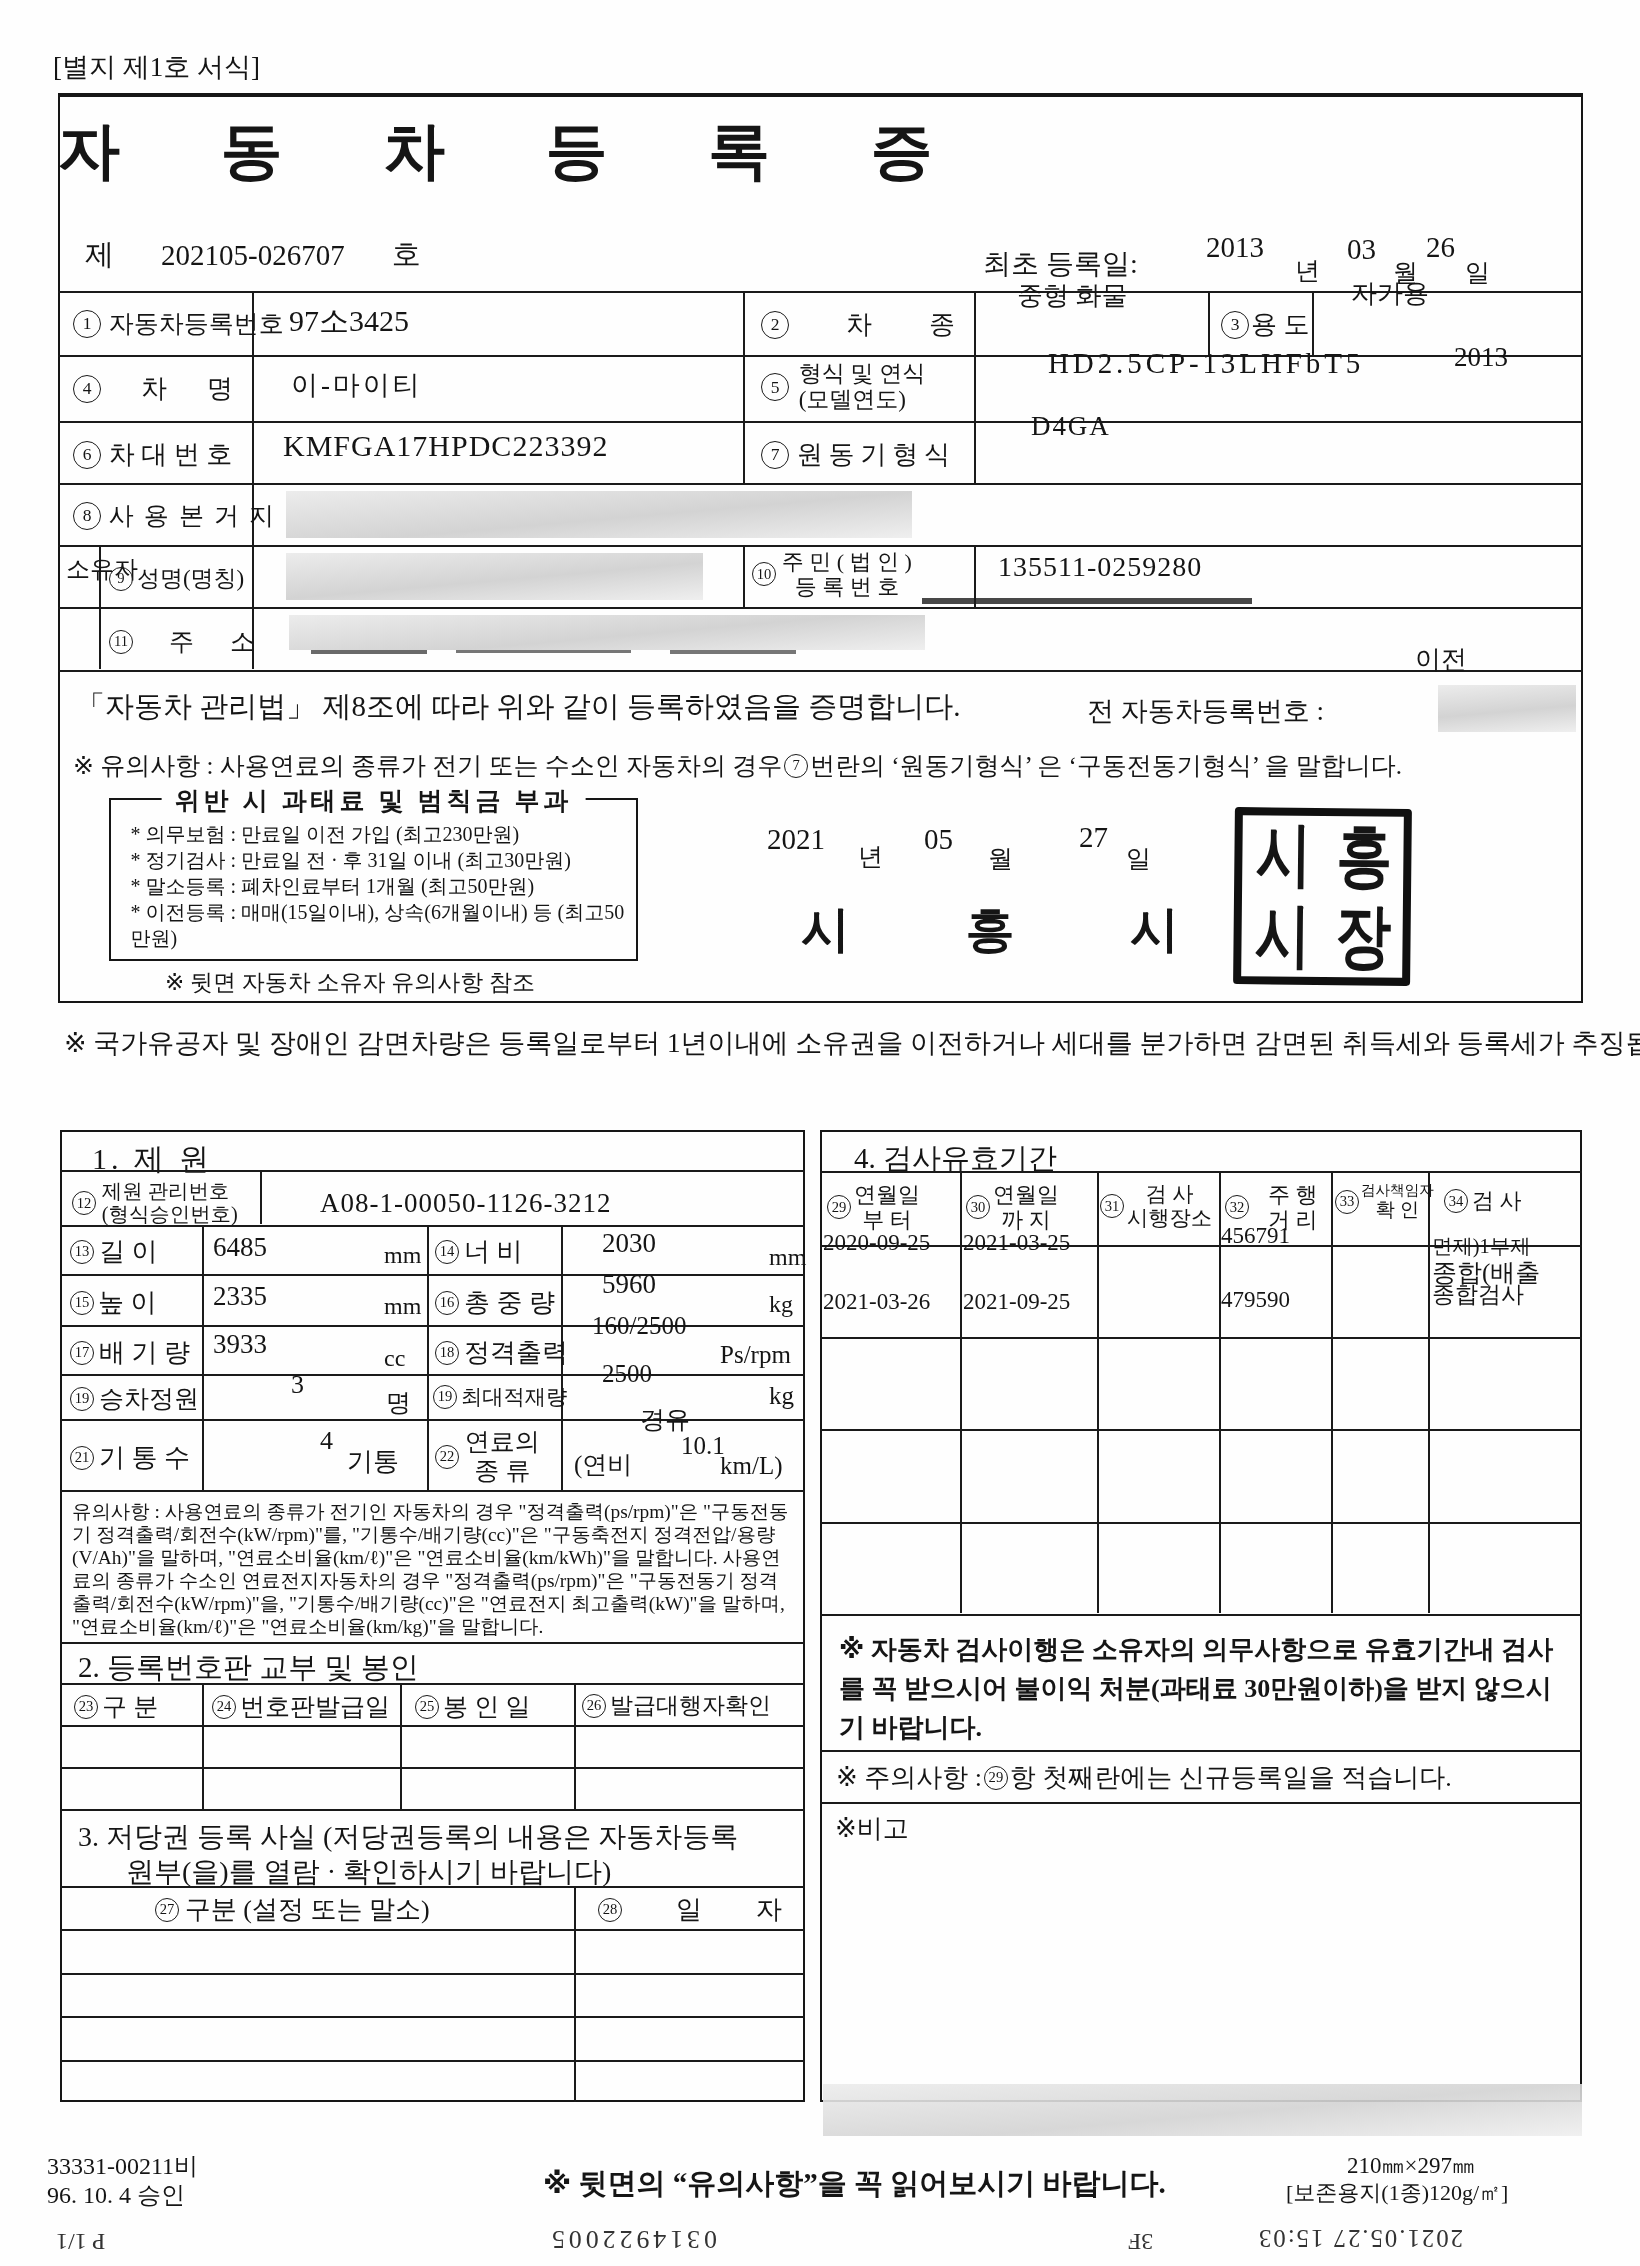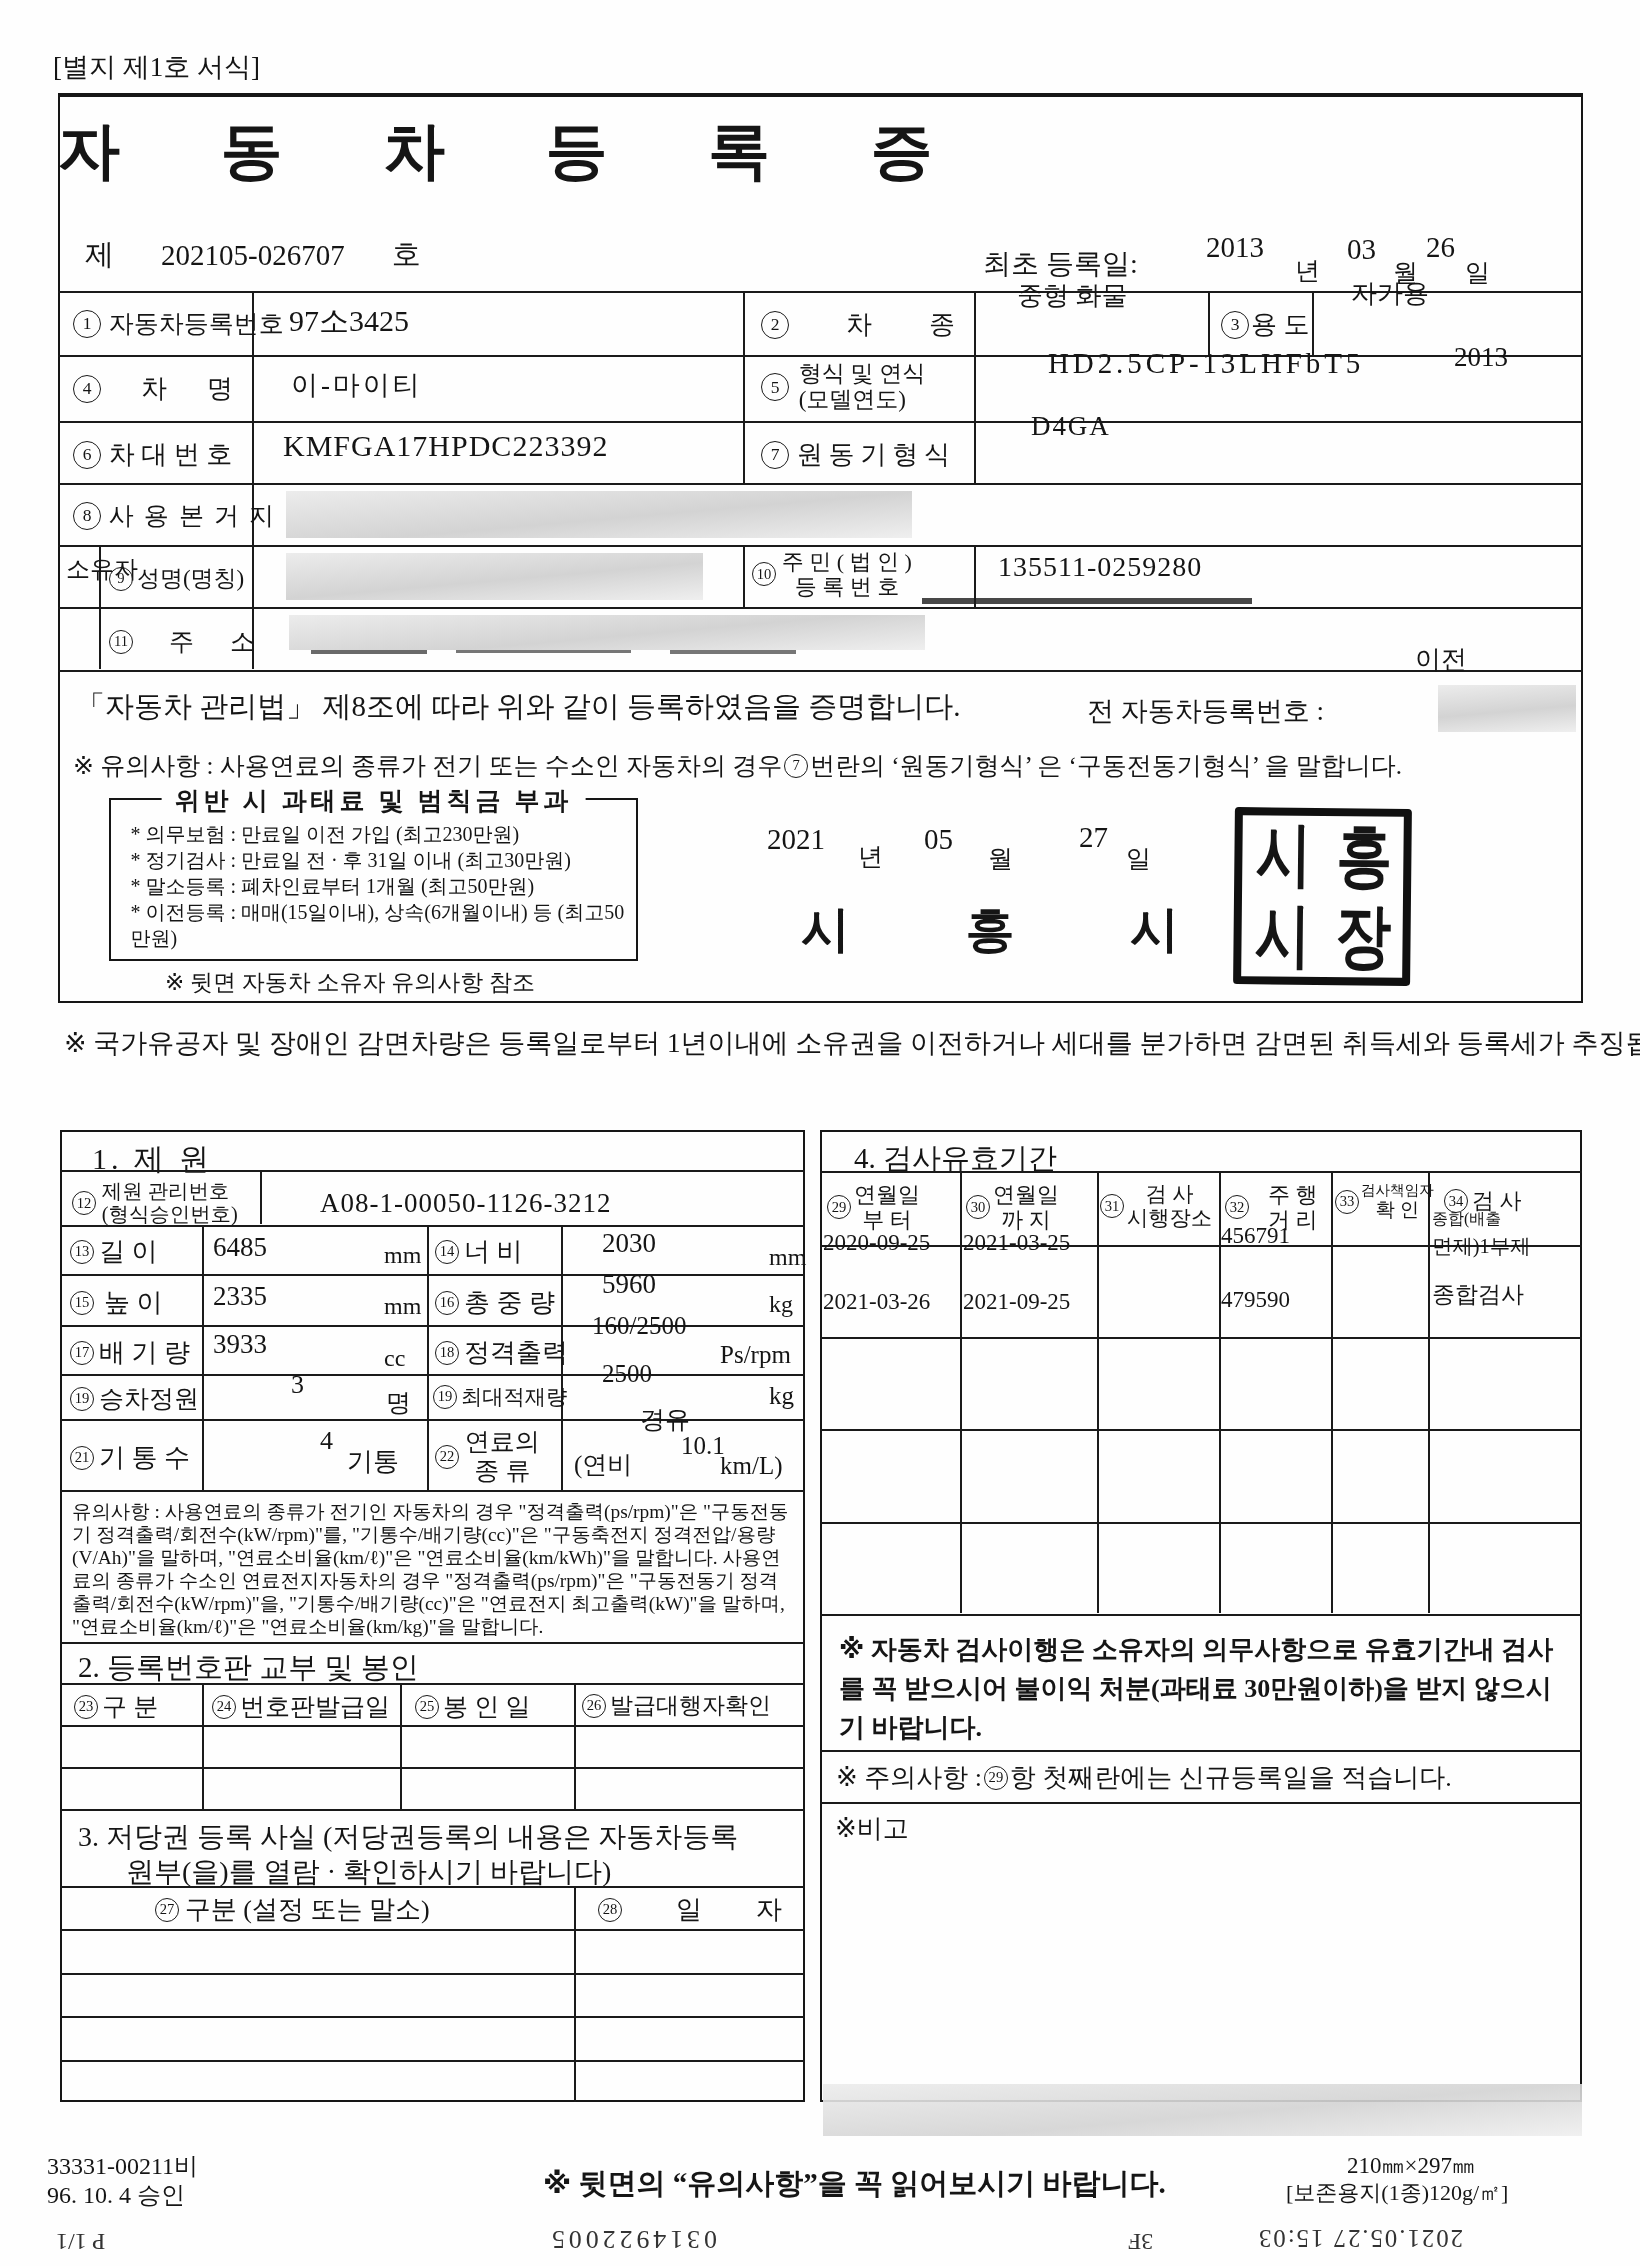--- a/index.html
+++ b/index.html
@@ -213,21 +213,21 @@
   </div>
   <div class="t ctr" style="left:213px;top:1232px;width:155px;font-size:27px">6485</div>
   <div class="t" style="left:384px;top:1242px;font-size:24px">mm</div>
   <div class="t row" style="left:435px;top:1234px;gap:4.9px">
     <span class="c c2">14</span>
     <span style="font-size:26px">너   비</span>
   </div>
   <div class="t ctr" style="left:602px;top:1228px;width:146px;font-size:27px">2030</div>
   <div class="t" style="left:769px;top:1244px;font-size:24px">mm</div>
 
-  <div class="t row" style="left:70px;top:1285px;gap:10px">
+  <div class="t row" style="left:70px;top:1285px;gap:4px">
     <span class="c c2">15</span>
     <span style="font-size:26px">높   이</span>
   </div>
   <div class="t ctr" style="left:213px;top:1281px;width:155px;font-size:27px">2335</div>
   <div class="t" style="left:384px;top:1293px;font-size:24px">mm</div>
   <div class="t row" style="left:435px;top:1285px;gap:4.9px">
     <span class="c c2">16</span>
     <span style="font-size:26px">총 중 량</span>
   </div>
   <div class="t ctr" style="left:602px;top:1269px;width:146px;font-size:27px">5960</div>
@@ -373,21 +373,21 @@
     </span>
   </div>
   <div class="t row" style="left:1444px;top:1186px;gap:3.9px">
     <span class="c c2">34</span>
     <span style="font-size:22px">검  사</span>
   </div>
 
   <div class="t ctr" style="left:823px;top:1230px;width:134px;font-size:23px">2020-09-25</div>
   <div class="t ctr" style="left:963px;top:1230px;width:130px;font-size:23px">2021-03-25</div>
   <div class="t ctr" style="left:1221px;top:1223px;width:109px;font-size:23px">456791</div>
-  <div class="t ctr" style="left:1432px;top:1209px;width:146px;font-size:16px">종합(배출</div>
+  <div class="t ctr" style="left:1432px;top:1256px;width:146px;font-size:25px">종합(배출</div>
   <div class="t ctr" style="left:1432px;top:1232px;width:146px;font-size:20.4px">면제)1부제</div>
 
   <div class="t ctr" style="left:823px;top:1289px;width:134px;font-size:23px">2021-03-26</div>
   <div class="t ctr" style="left:963px;top:1289px;width:130px;font-size:23px">2021-09-25</div>
   <div class="t ctr" style="left:1221px;top:1287px;width:109px;font-size:23px">479590</div>
   <div class="t ctr" style="left:1432px;top:1279px;width:146px;font-size:23px">종합검사</div>
 
   <div class="t" style="left:839px;top:1630px;width:728px;font-size:26px;line-height:39px;white-space:normal;font-weight:bold">※ 자동차 검사이행은 소유자의 의무사항으로 유효기간내 검사를 꼭 받으시어 불이익 처분(과태료 30만원이하)을 받지 않으시기 바랍니다.</div>
   <i class="hl" style="left:820px;top:1750px;width:762px"></i>
   <div class="t row" style="left:836px;top:1760px;gap:1.9px">

